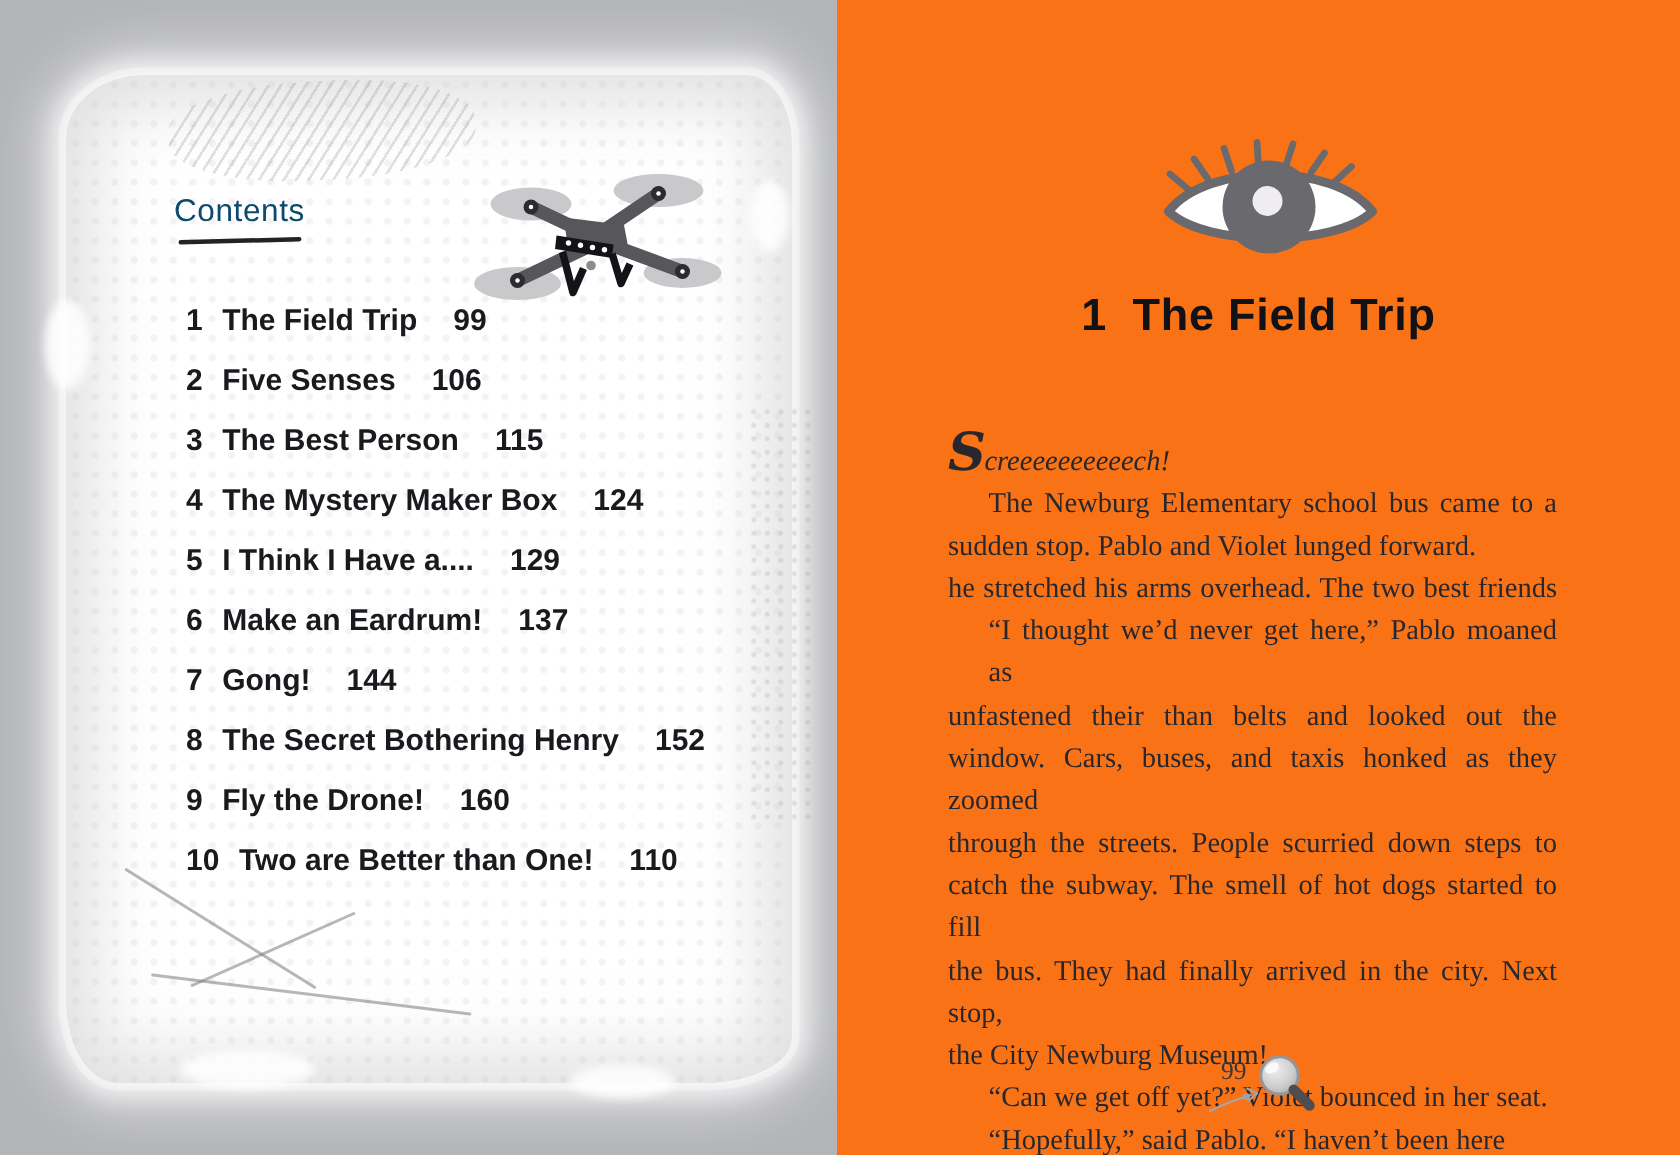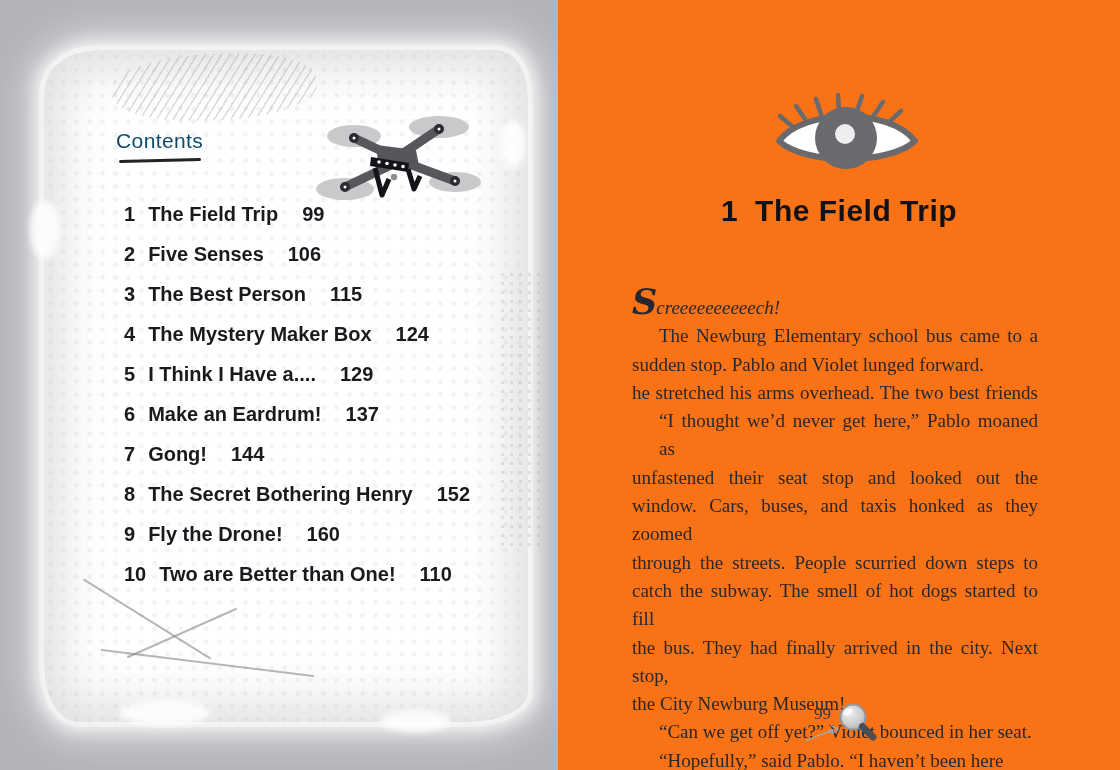--- a/index.html
+++ b/index.html
@@ -198,21 +198,21 @@
     </div>
 
     <div class="body">
       <div class="line opening">
         <span class="dropS">S</span><span>creeeeeeeeeech!</span>
       </div>
       <div class="line jl indent">The Newburg Elementary school bus came to a</div>
       <div class="line wrap">sudden stop. Pablo and Violet lunged forward.</div>
       <div class="line jl">he stretched his arms overhead. The two best friends</div>
       <div class="line jl indent">“I thought we’d never get here,” Pablo moaned as</div>
-      <div class="line jl">unfastened their seat stop and looked out the</div>
+      <div class="line jl">unfastened their than belts and looked out the</div>
       <div class="line jl">window. Cars, buses, and taxis honked as they zoomed</div>
       <div class="line jl">through the streets. People scurried down steps to</div>
       <div class="line jl">catch the subway. The smell of hot dogs started to fill</div>
       <div class="line jl">the bus. They had finally arrived in the city. Next stop,</div>
       <div class="line wrap">the City Newburg Museum!</div>
       <div class="line wrap indent">“Can we get off yet?” Violet bounced in her seat.</div>
       <div class="line wrap indent">“Hopefully,” said Pablo. “I haven’t been here since</div>
     </div>
 
     <div class="footer">

